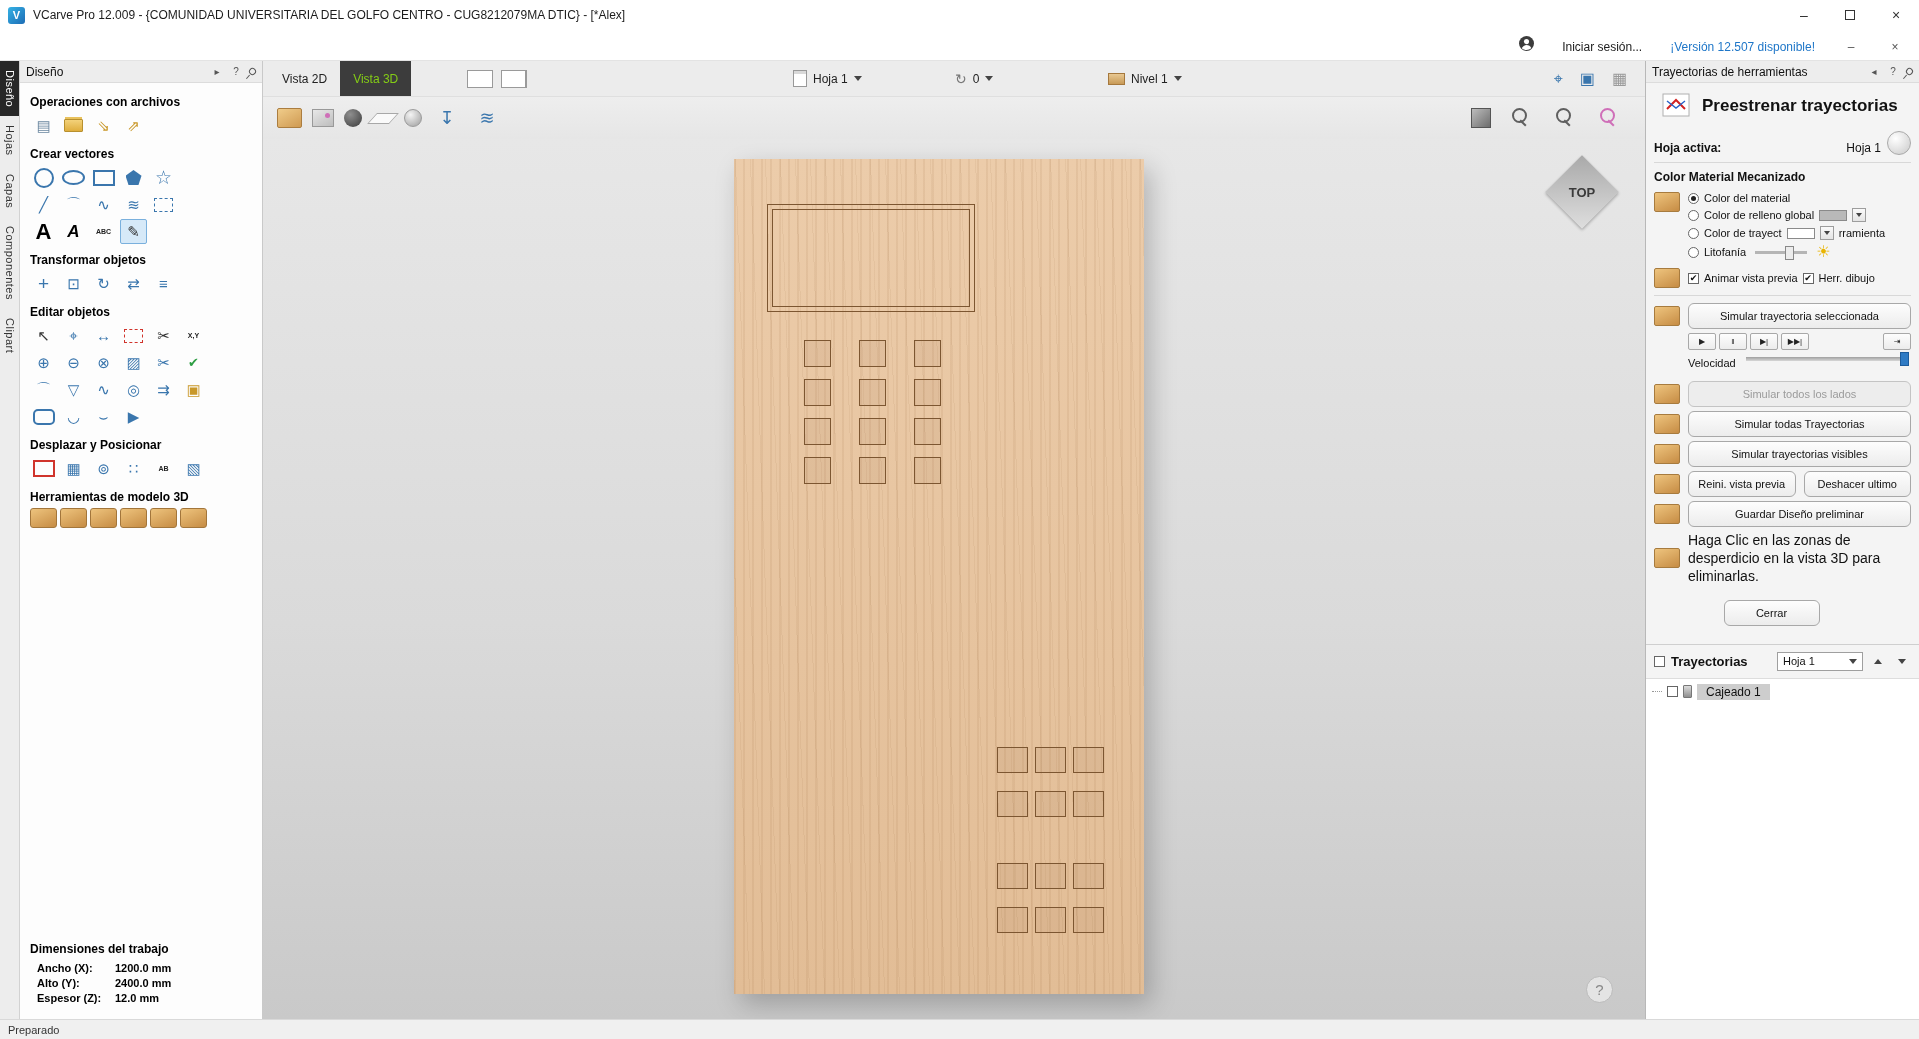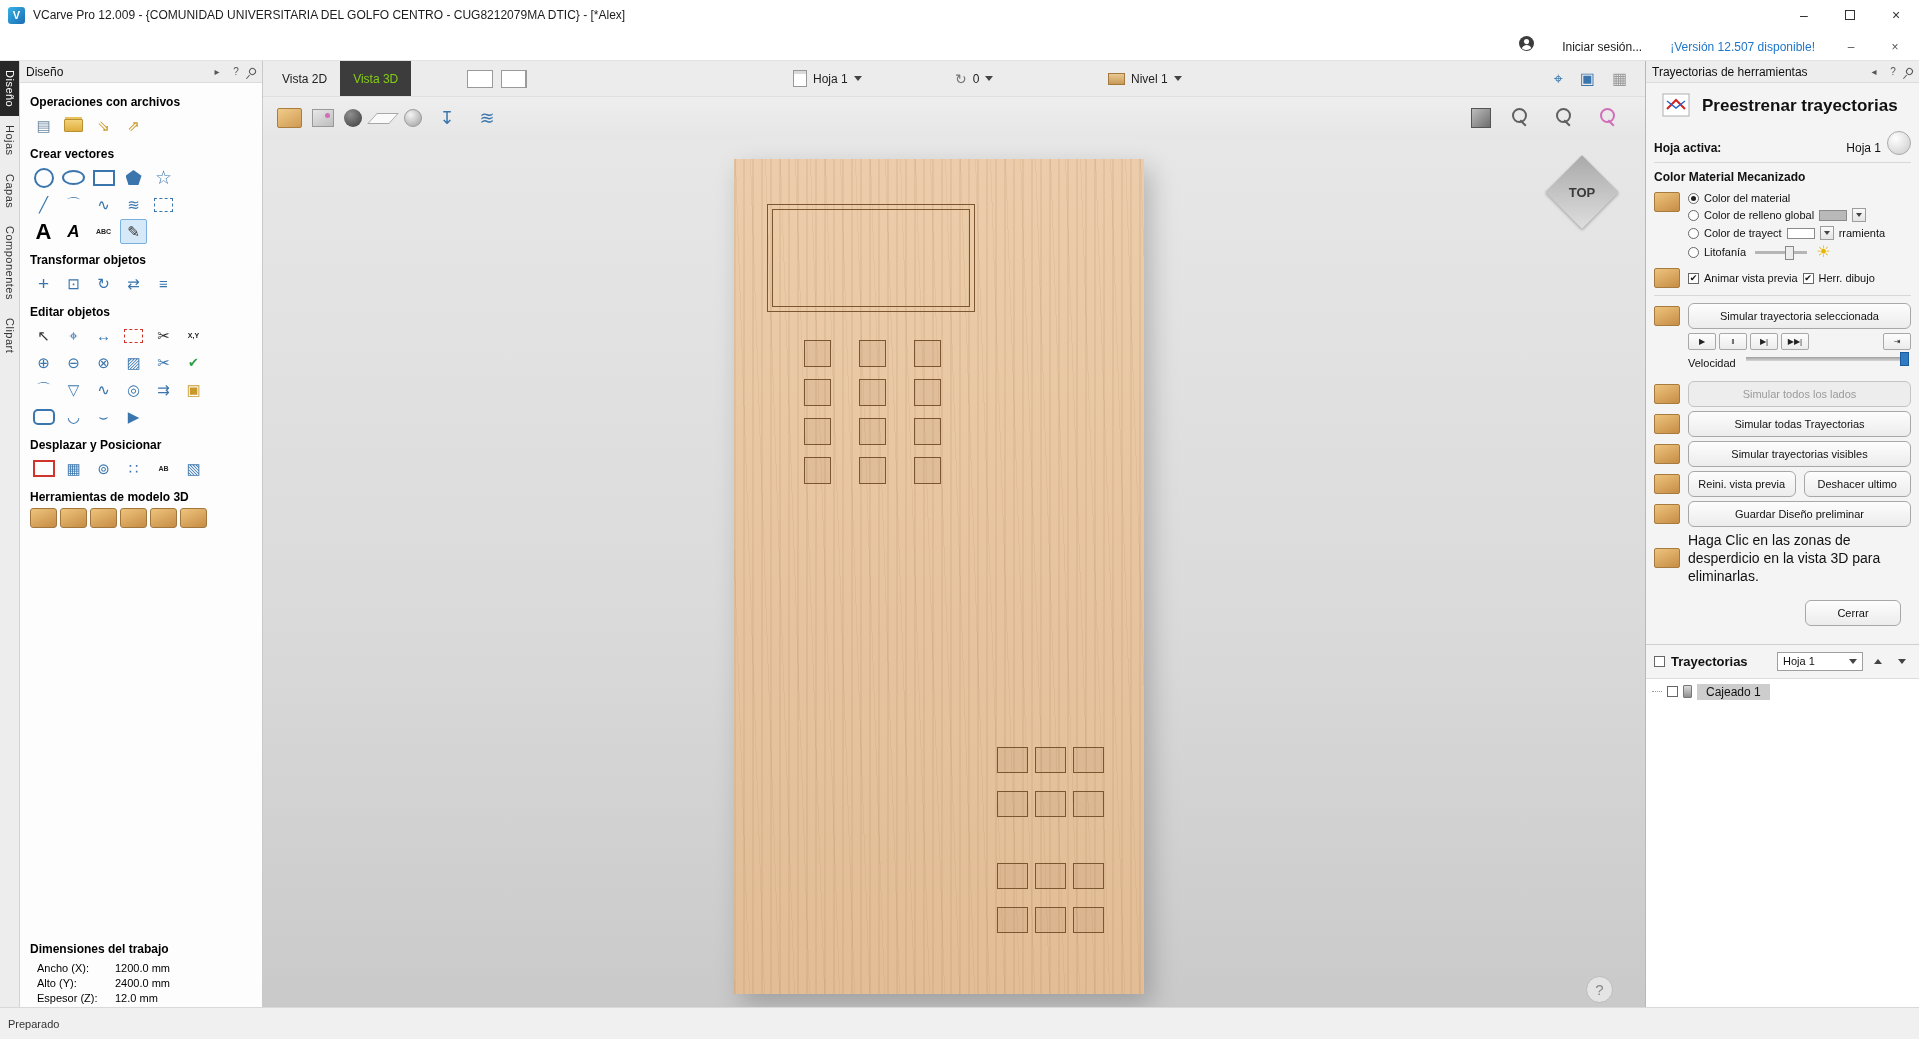--- a/index.html
+++ b/index.html
@@ -59,21 +59,21 @@
   .sh-rect::before{content:'';width:18px;height:12px;border:2px solid #3a76ad}
   .sh-rrect::before{content:'';width:18px;height:12px;border:2px solid #3a76ad;border-radius:5px}
   .sh-pent::before{content:'';width:16px;height:15px;background:#3a76ad;clip-path:polygon(50% 0,100% 38%,81% 100%,19% 100%,0 38%)}
   .sh-dash::before{content:'';width:17px;height:12px;border:1.4px dashed #3a76ad}
   .sh-dash-red::before{content:'';width:17px;height:12px;border:1.4px dashed #d0342c}
   .sh-rect-red::before{content:'';width:18px;height:13px;border:2px solid #d0342c}
   .i-folder::before{content:'';width:17px;height:11px;background:linear-gradient(#f3d27a,#dfae3e);border:1px solid #b8902e;border-radius:1px;box-shadow:0 -3px 0 -1px #e9c25d}
   .i-wood3d{width:27px;height:20px;background:linear-gradient(155deg,#eec47e,#c68c44);border:1px solid #a3763b;border-radius:3px;align-self:center}
   .dims{margin-top:auto;font-size:11px;color:#000;padding-bottom:4px}
   .dim-title{font-size:12px;font-weight:bold;margin-bottom:6px}
-  .dim-line{display:flex;font-weight:normal;margin:3px 0;padding-left:7px}
+  .dim-line{display:flex;font-weight:bold;margin:3px 0;padding-left:7px}
   .dim-line span:first-child{width:78px}
 
   
   #canvas{flex:1;display:flex;flex-direction:column;min-width:0;background:#e9e9e9}
   #viewtabs{height:36px;flex:none;position:relative;display:flex;align-items:center;background:#ececec;border-bottom:1px solid #dfdfdf;padding-left:6px;font-size:12px}
   .vtab{height:100%;display:flex;align-items:center;padding:0 13px;color:#222}
   .vtab.active{background:#3c3c3c;color:#84cc16}
   .layout-icos{display:flex;gap:8px;margin-left:56px}
   .lay-ico{width:26px;height:18px;border:1px solid #9a9a9a;background:#fff;display:flex}
   .lay-ico.split::before{content:'';flex:1;border-right:1px solid #9a9a9a}
@@ -143,35 +143,35 @@
   .cb.on::after{content:'✔';font-size:9px;line-height:1}
   .btn{height:26px;background:linear-gradient(#fdfdfd,#ececec);border:1px solid #a8a8a8;border-radius:6px;font-size:11px;display:flex;align-items:center;justify-content:center;padding:0 6px;color:#111}
   .btn.full{flex:1}
   .btn.dis{color:#9b9b9b;background:#ededed;border-color:#c4c4c4}
   .pb-row{display:flex;gap:3px;flex:1;align-items:center}
   .pb-btn{width:28px;height:17px;background:linear-gradient(#fdfdfd,#ececec);border:1px solid #a8a8a8;border-radius:2px;font-size:8px;display:flex;align-items:center;justify-content:center;color:#222}
   .pb-last{margin-left:auto}
   .speed-track{flex:1;height:4px;background:linear-gradient(#9f9f9f,#d7d7d7);position:relative;margin:0 2px}
   .speed-handle{position:absolute;right:0;top:-5px;width:9px;height:14px;background:#2f7bc4;border:1px solid #1d5c9c}
   .hint{font-size:14px;line-height:1.3;color:#111;flex:1}
-  .close-row{display:flex;justify-content:flex-end;margin:14px 10px 6px 0}
+  .close-row{display:flex;justify-content:center;margin:14px 22px 6px 0}
   .close-btn{width:96px}
   .tray-sec{margin-top:12px;border-top:1px solid #cfcfcf;display:flex;flex-direction:column;flex:1;min-height:0;background:#f4f4f4}
   .tray-head{display:flex;align-items:center;gap:6px;padding:7px 8px}
   .tray-title{font-weight:bold;font-size:13px}
   .tray-dd{margin-left:auto;display:flex;align-items:center;justify-content:space-between;border:1px solid #9f9f9f;background:#fff;height:19px;font-size:11px;padding:0 5px;width:86px}
   .chev{width:18px;height:18px;display:flex;align-items:center;justify-content:center}
   .tray-list{flex:1;background:#fff;border-top:1px solid #ddd;padding:5px 6px}
   .tray-item{display:flex;align-items:center;gap:5px;font-size:12px}
   .expander{width:10px;border-top:1px dotted #999;flex:none}
   .tool-glyph{width:9px;height:13px;background:linear-gradient(#dcdcdc,#8f8f8f);border:1px solid #777;border-radius:1px;flex:none}
   .tray-label{background:#cdcdcd;padding:1px 9px}
 
   
-  #statusbar{position:absolute;left:0;right:0;bottom:0;height:32px;background:#f0f0f0;border-top:1px solid #d9d9d9;
+  #statusbar{position:absolute;left:0;right:0;bottom:0;height:20px;background:#f0f0f0;border-top:1px solid #d9d9d9;
              display:flex;align-items:center;padding:0 8px;font-size:11px;color:#333}
 </style>
 </head>
 <body>
 
 <div id="app">
 
   <div id="titlebar">
     <span class="appicon">V</span>
     <span class="win-title">VCarve Pro 12.009 - {COMUNIDAD UNIVERSITARIA DEL GOLFO CENTRO - CUG8212079MA DTIC} - [*Alex]</span>

